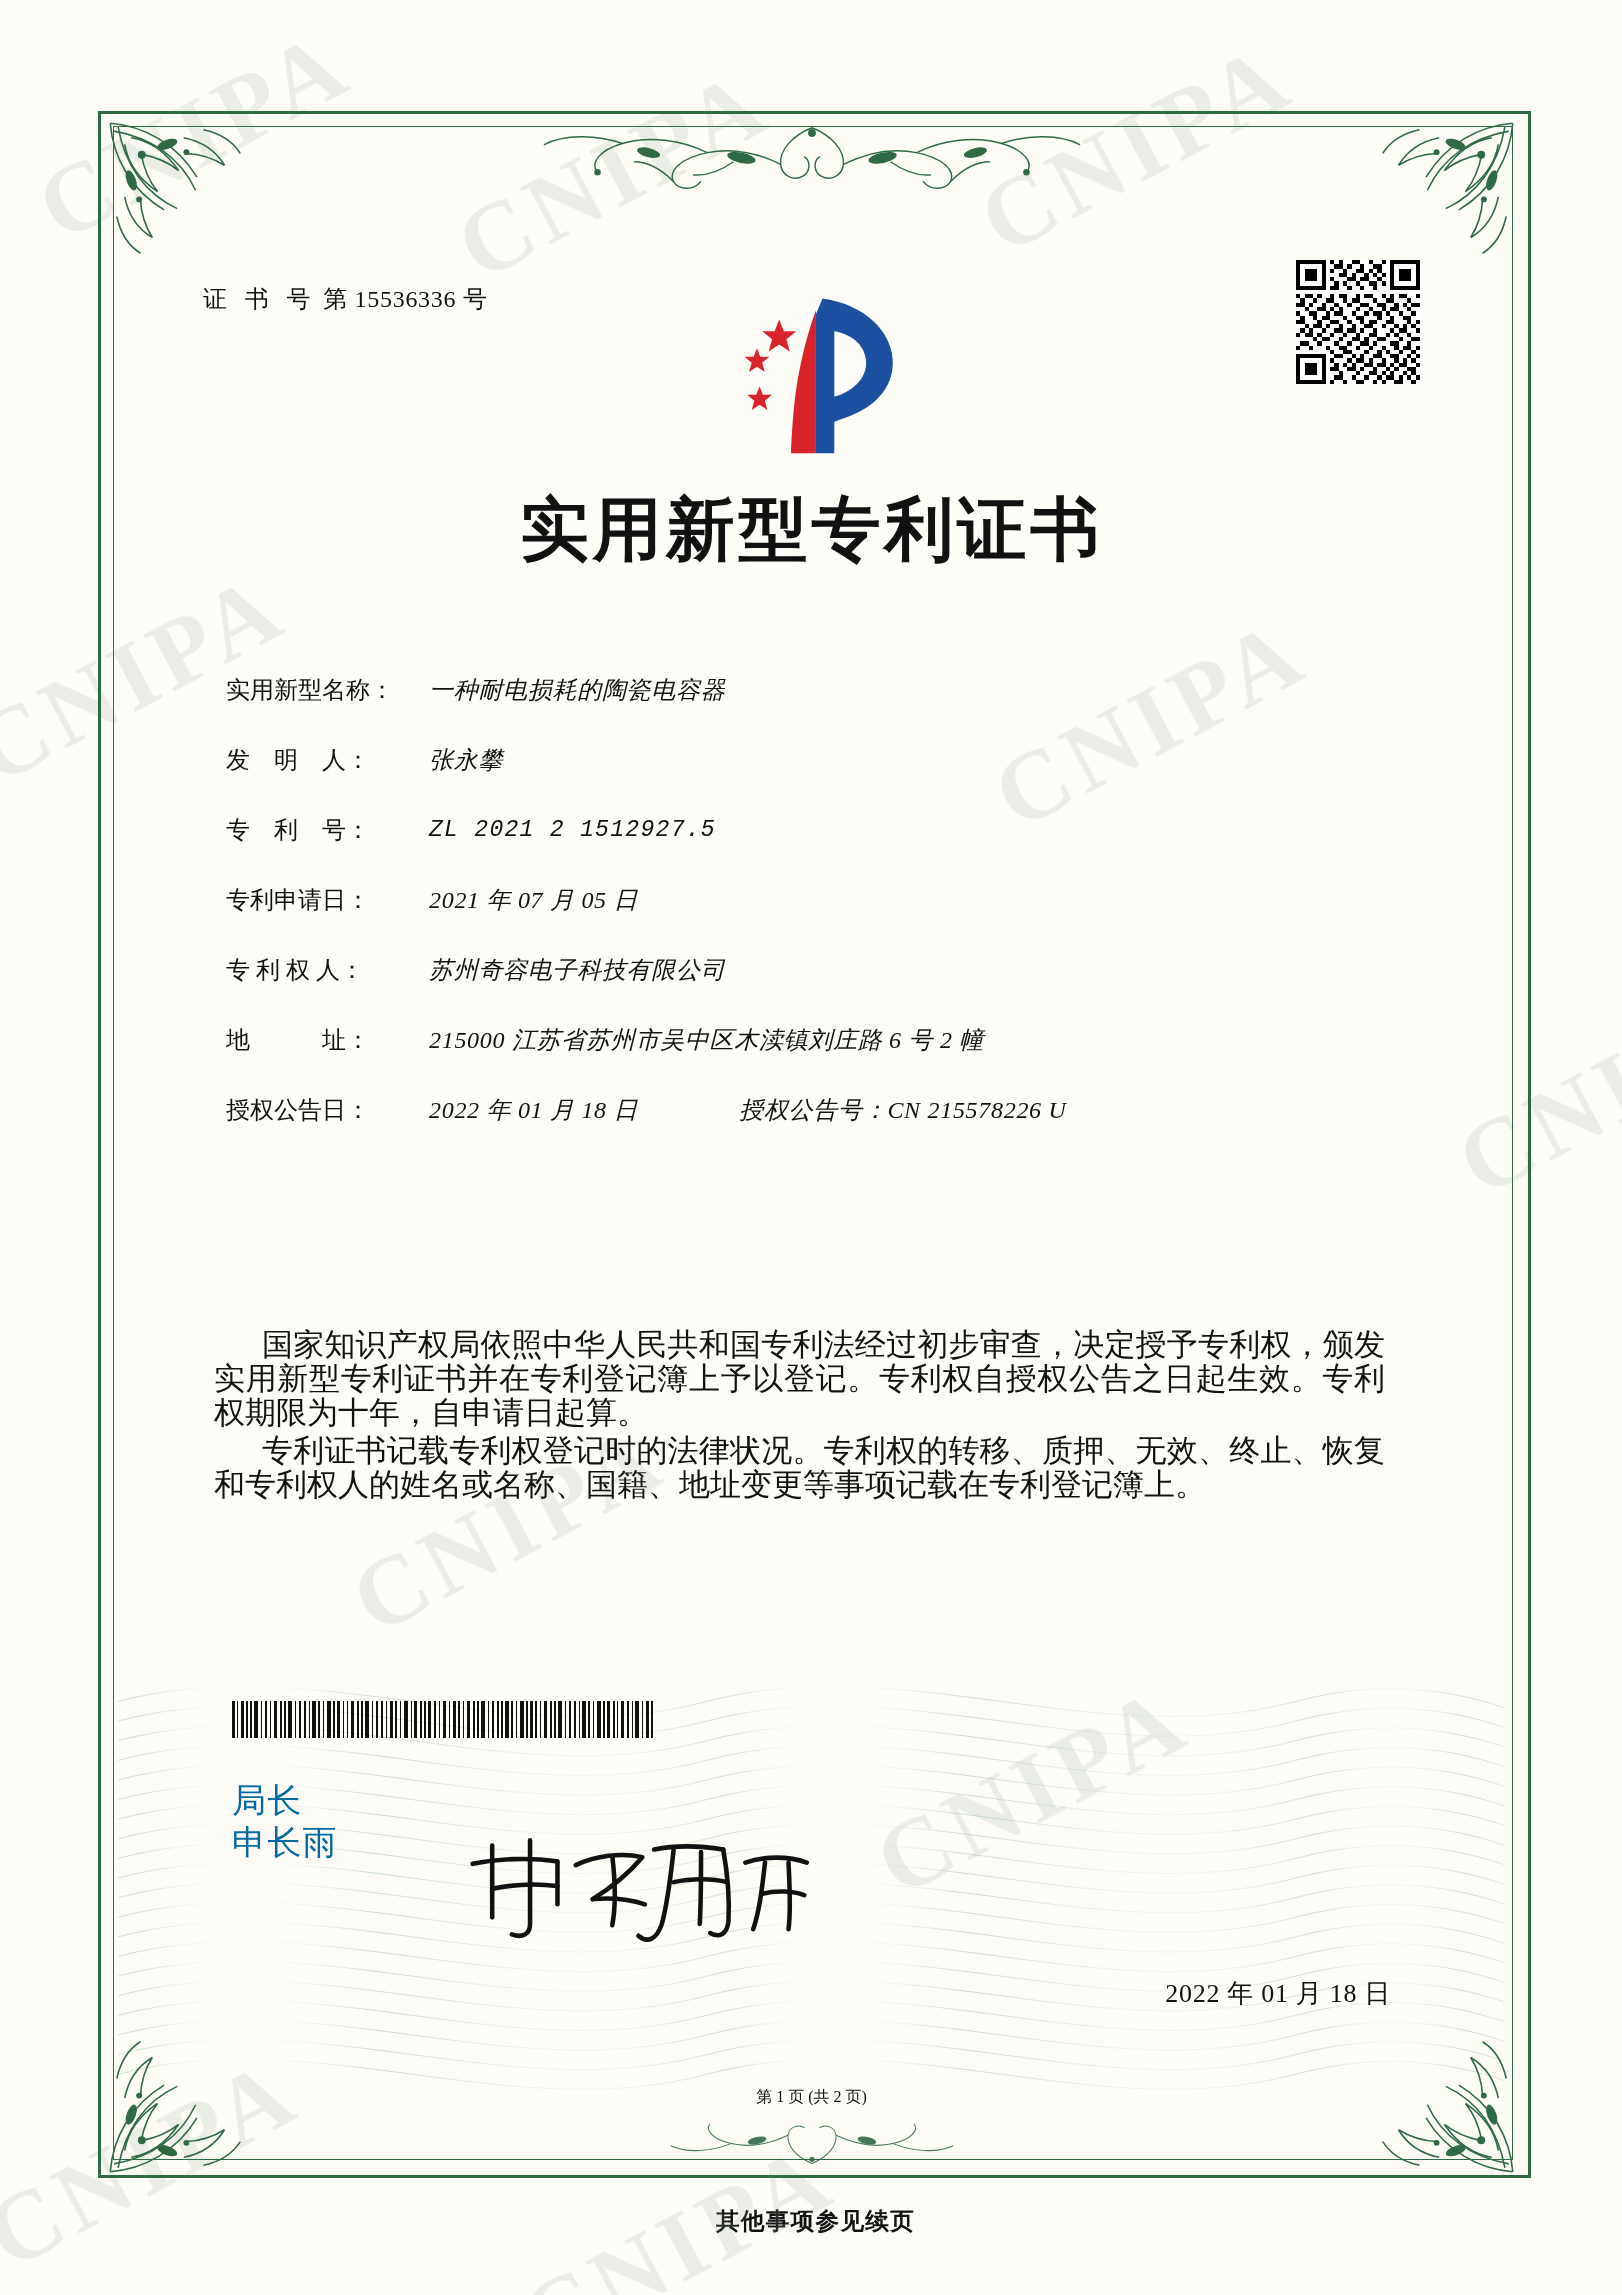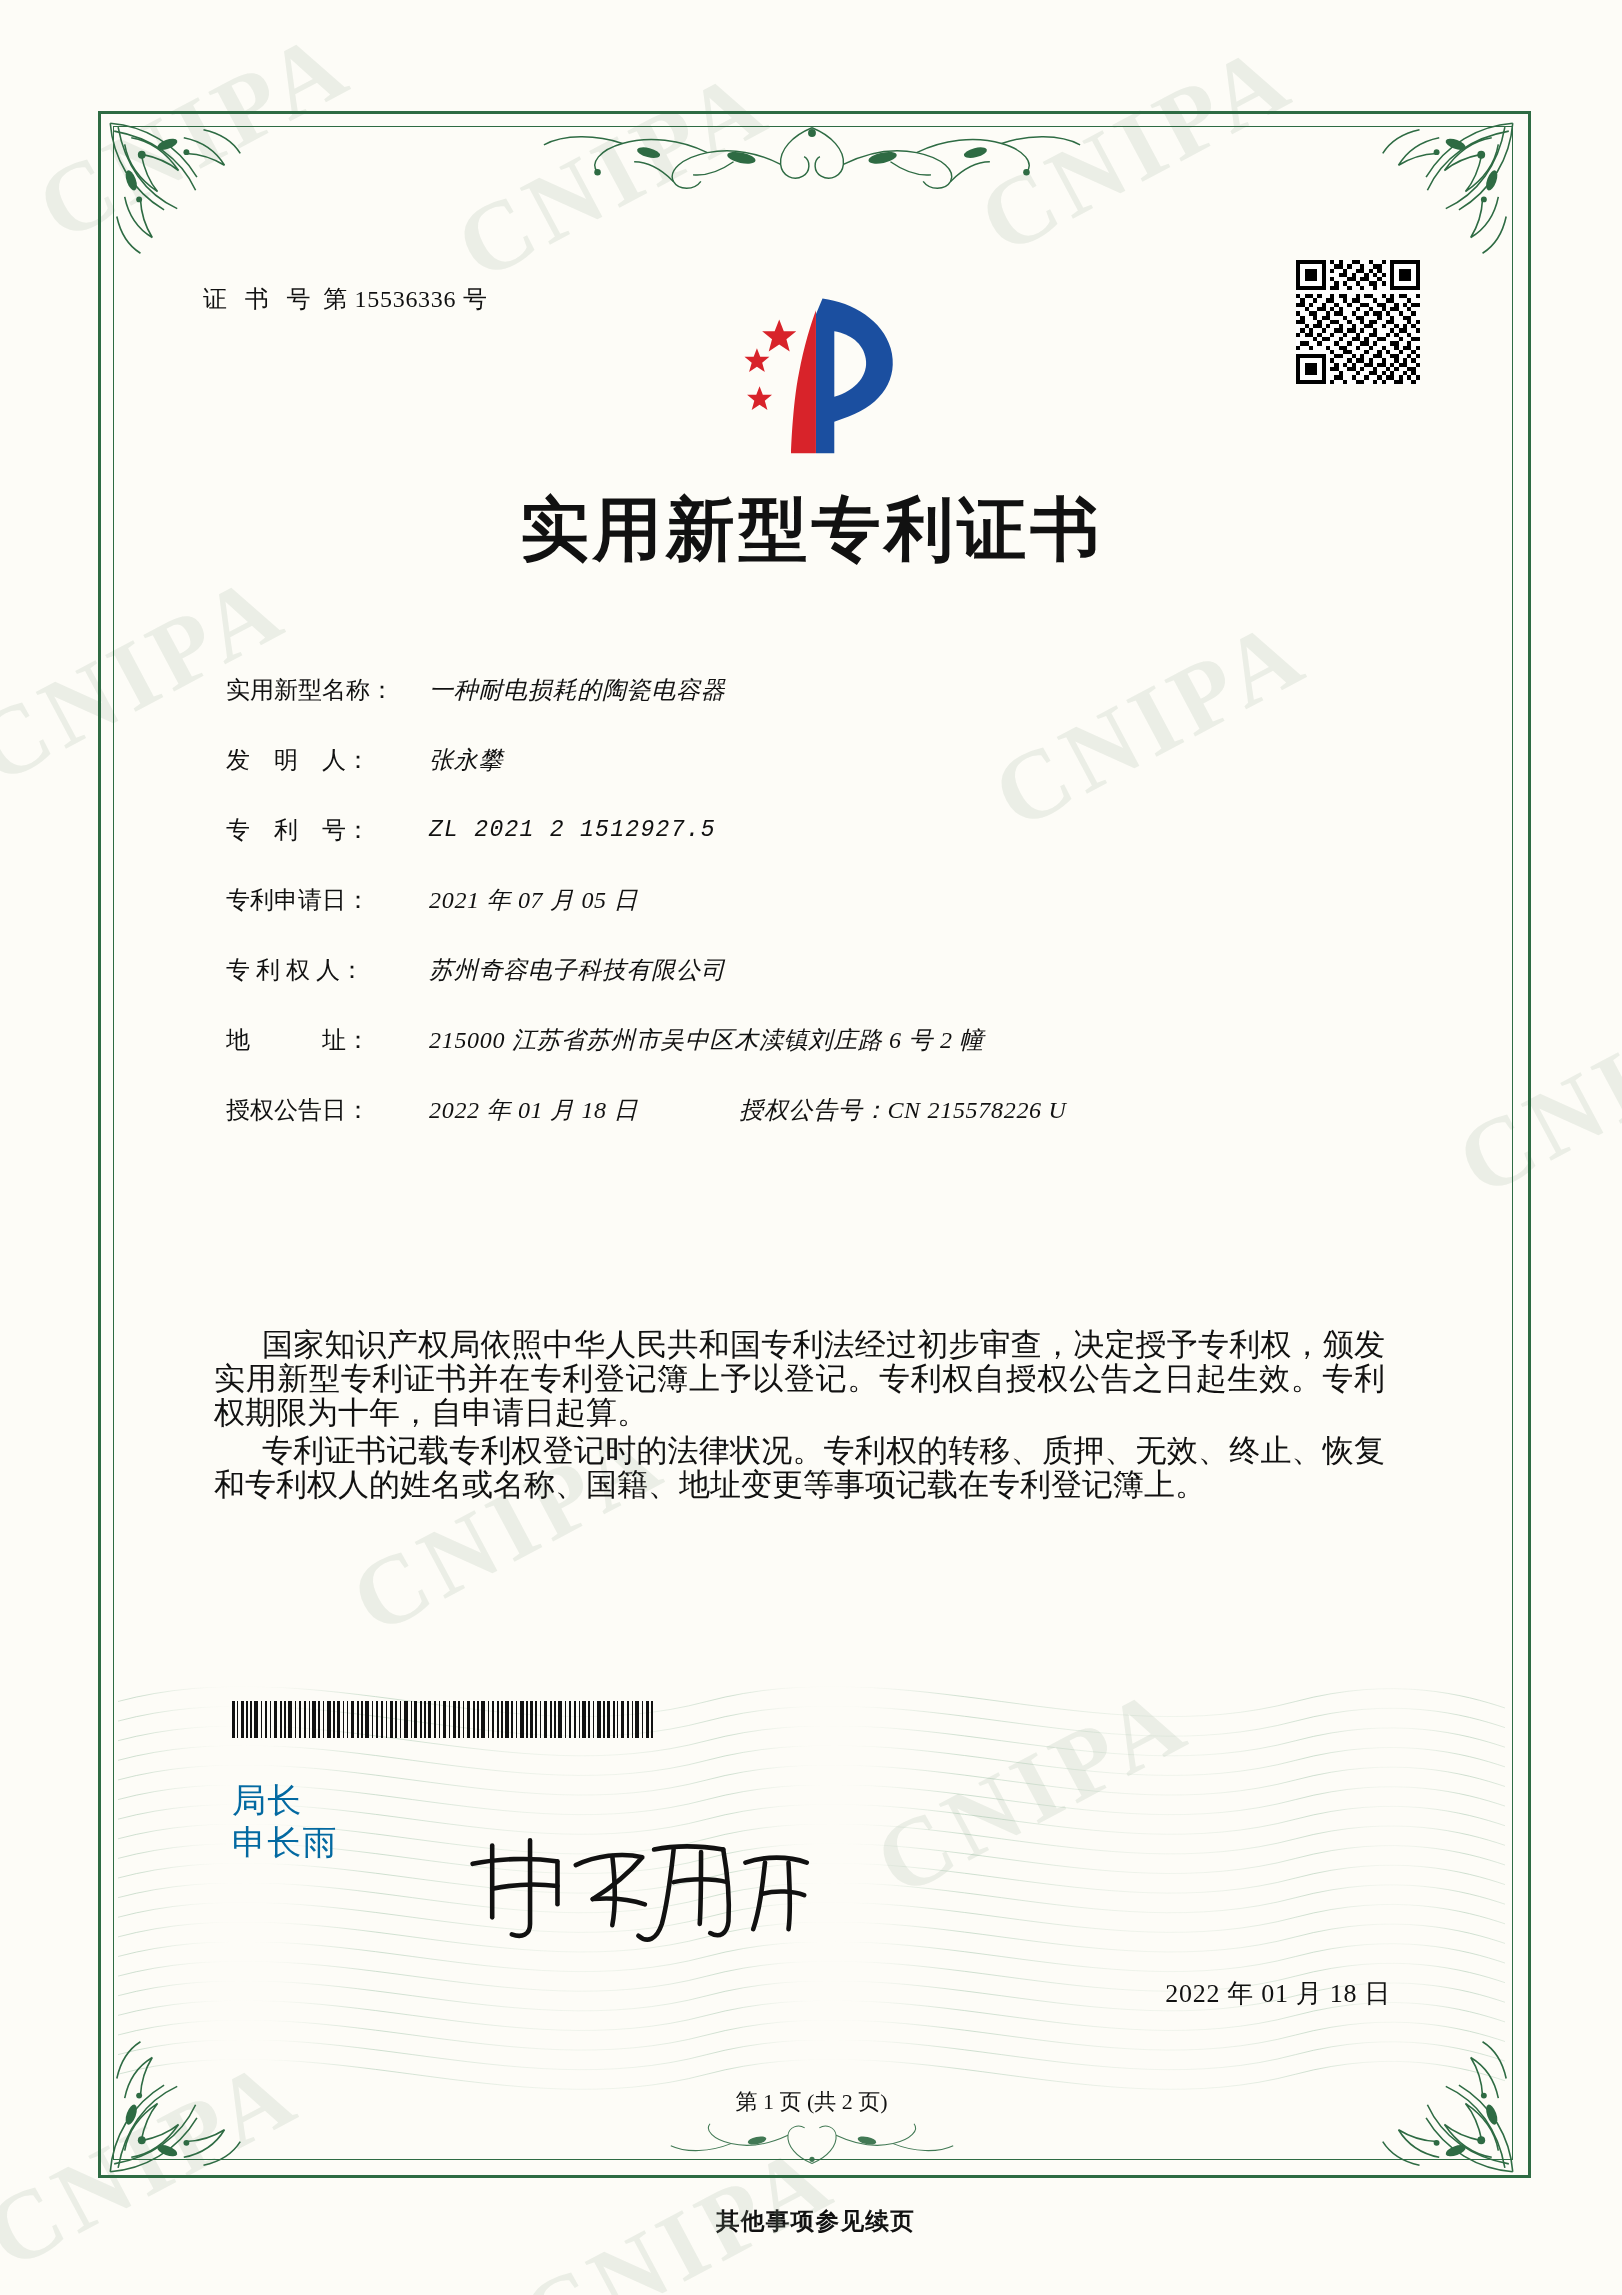--- a/index.html
+++ b/index.html
@@ -226,21 +226,21 @@
     font-size: 26px;
     color: #111;
     letter-spacing: 0.7px;
   }
 
   .page-num {
     position: absolute;
     left: 0; right: 0;
     top: 2087px;
     text-align: center;
-    font-size: 22px;
+    font-size: 16px;
     color: #111;
   }
 
   .footer-note {
     position: absolute;
     left: 0; right: 0;
     top: 2205px;
     text-align: center;
     font-size: 23.6px;
     font-weight: bold;

